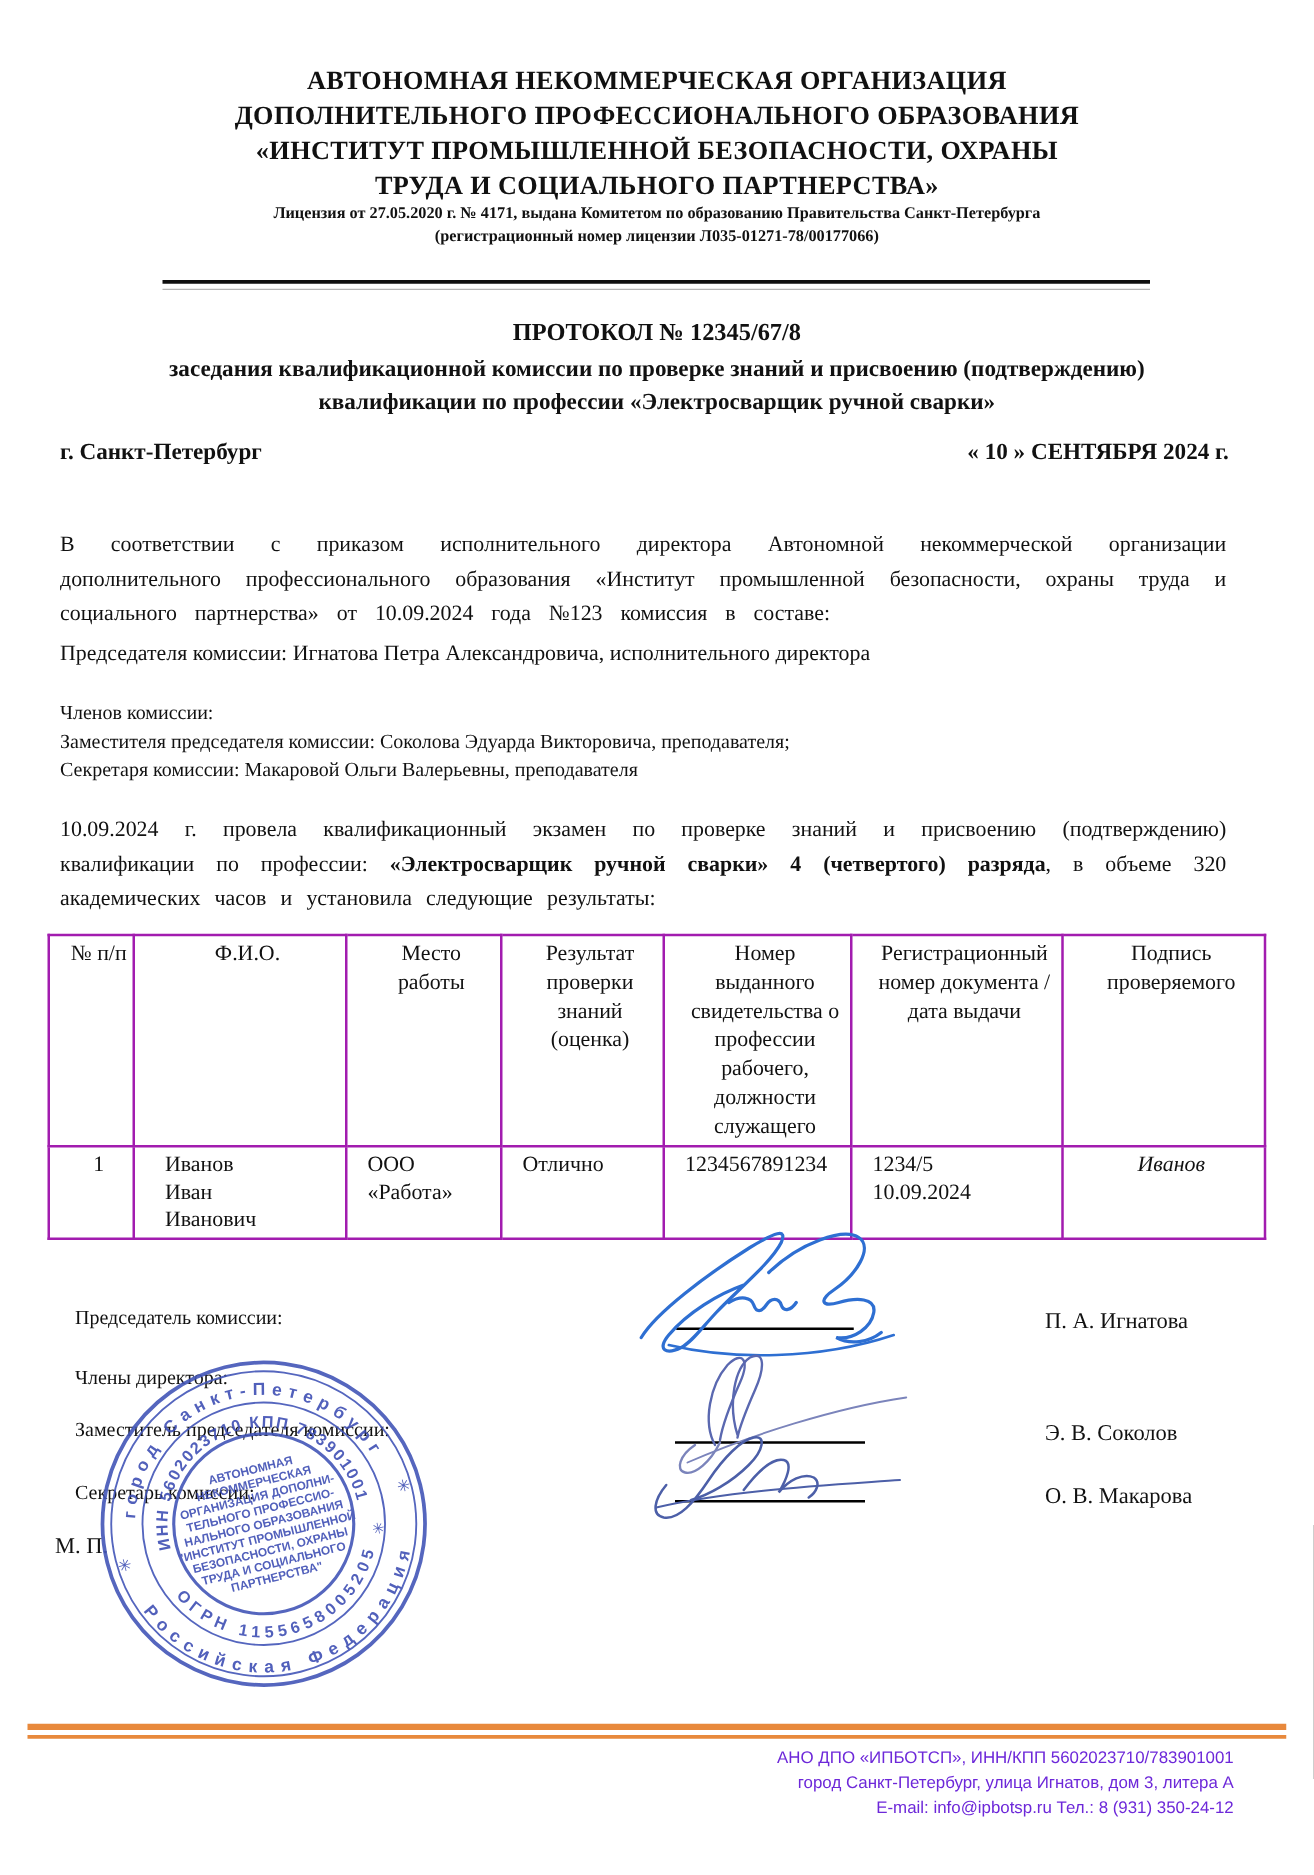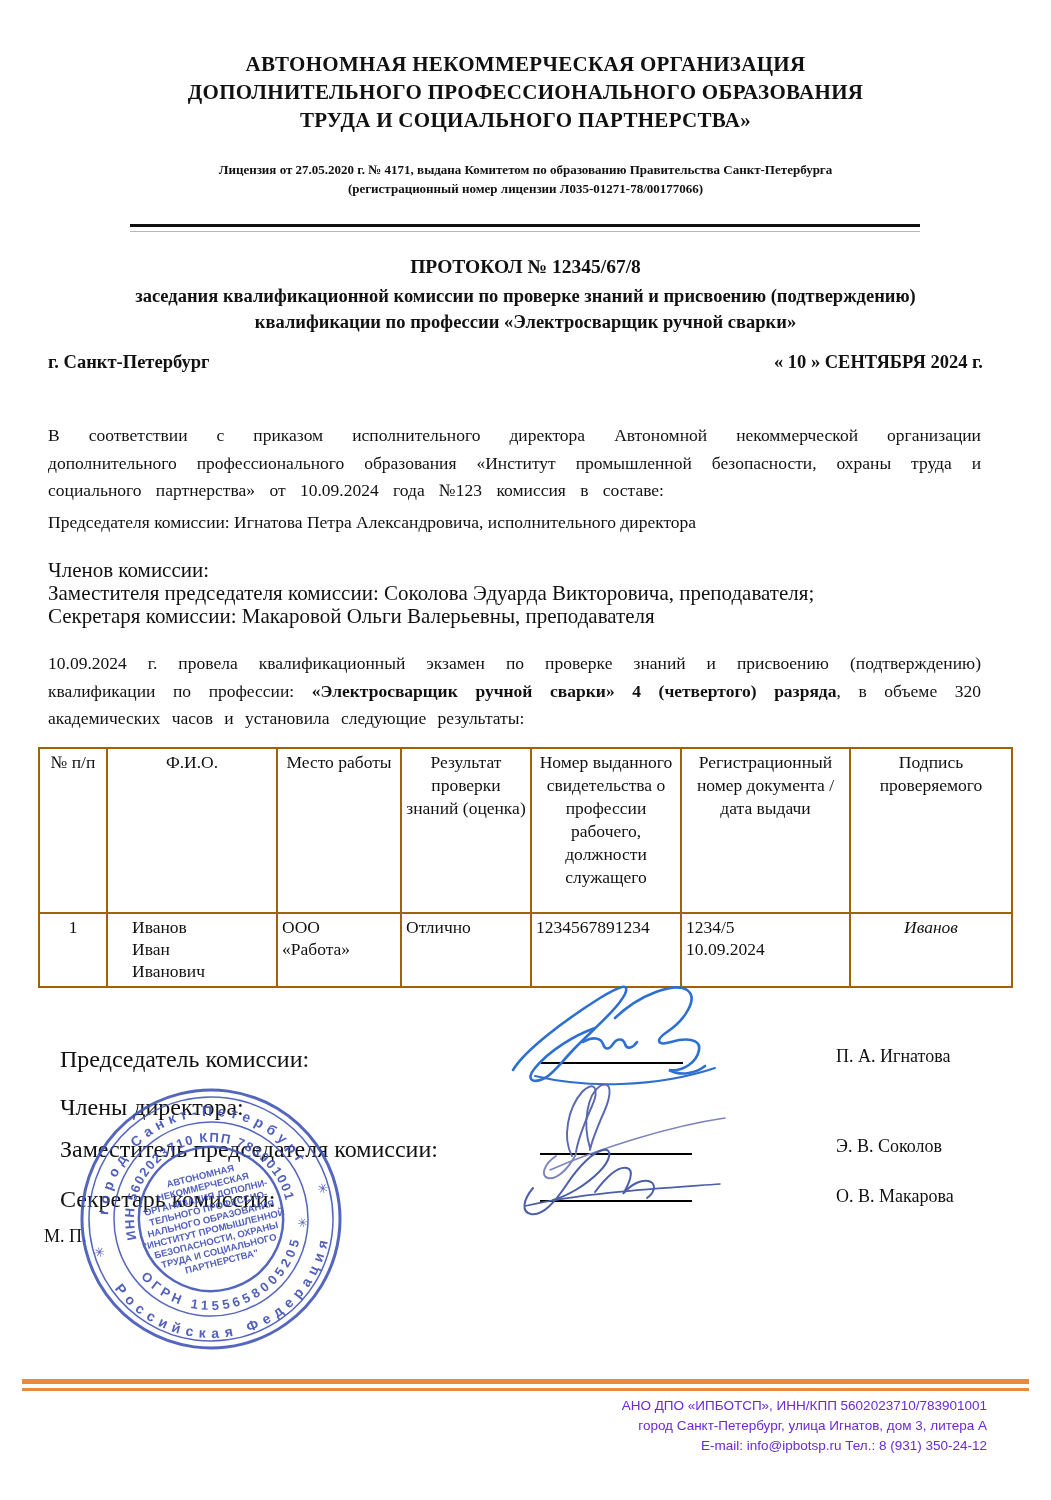--- a/index.html
+++ b/index.html
@@ -17,34 +17,34 @@
   .rule-echo{top:231px;left:130px;width:790px;height:0;border-top:1px solid #b5b5b5;}
   
   .p-title{top:256px;left:0;width:100%;text-align:center;font-weight:bold;font-size:19.5px;}
   .p-sub{top:283px;left:0;width:100%;text-align:center;font-weight:bold;font-size:18.5px;line-height:26px;}
   .cityrow{top:352px;left:48px;width:935px;display:flex;justify-content:space-between;
     font-weight:bold;font-size:18.5px;}
   
   .para{left:48px;width:933px;font-size:17.5px;line-height:27.5px;text-align:justify;}
   .p1{top:422px;word-spacing:10px;}
   .line-chairman{top:512px;left:48px;width:933px;font-size:17.5px;}
-  .members-block{top:559px;left:48px;width:933px;font-size:21px;line-height:23px;}
+  .members-block{top:559px;left:48px;width:933px;font-size:16px;line-height:23px;}
   .p2{top:650px;word-spacing:7px;}
   
   .qtable{top:747px;left:38px;width:973px;border-collapse:collapse;table-layout:fixed;
     font-size:17.5px;line-height:23px;}
-  .qtable td{border:2px solid #a16207;vertical-align:top;padding:2px 4px 4px 4px;}
+  .qtable td{border:2px solid #a21caf;vertical-align:top;padding:2px 4px 4px 16px;}
   .qtable .hdr{text-align:center;height:157px;}
   .qtable .c-num{text-align:center;}
   .qtable .c-fio{text-align:left;padding-left:24px;line-height:22px;}
   .qtable .c-center{line-height:22px;}
   .qtable .c-sign{text-align:center;font-style:italic;}
   .row-data td{height:64px;}
   
-  .sig-label{left:60px;font-size:24px;}
+  .sig-label{left:60px;font-size:16px;}
   .sig-name{left:836px;font-size:18px;}
   .sig-line{height:0;border-top:2px solid #000;}
   .mp{left:44px;top:1226px;font-size:18px;}
   .sig-svg{pointer-events:none;}
   
   .stamp{left:78px;top:1086px;width:266px;height:266px;opacity:.9;pointer-events:none;}
   .stamp text{font-family:"Liberation Sans","DejaVu Sans",sans-serif;font-weight:bold;}
   
   .f-line1{top:1379px;left:22px;width:1007px;height:5px;}
   .f-line2{top:1388px;left:22px;width:1007px;height:3px;}
@@ -52,20 +52,21 @@
     font-family:"Liberation Sans","DejaVu Sans",sans-serif;font-size:13.5px;line-height:20px;color:#6d28d9;}
 </style>
 </head>
 <body>
 
 <div class="page">
 
   <div class="abs org-header">
     <div>АВТОНОМНАЯ НЕКОММЕРЧЕСКАЯ ОРГАНИЗАЦИЯ</div>
     <div>ДОПОЛНИТЕЛЬНОГО ПРОФЕССИОНАЛЬНОГО ОБРАЗОВАНИЯ</div>
+    <div>«ИНСТИТУТ ПРОМЫШЛЕННОЙ БЕЗОПАСНОСТИ, ОХРАНЫ</div>
     <div>ТРУДА И СОЦИАЛЬНОГО ПАРТНЕРСТВА»</div>
   </div>
 
   <div class="abs license">
     <div>Лицензия от 27.05.2020 г. № 4171, выдана Комитетом по образованию Правительства Санкт-Петербурга</div>
     <div>(регистрационный номер лицензии Л035-01271-78/00177066)</div>
   </div>
 
   <div class="abs rule-main"></div>
   <div class="abs rule-echo"></div>

